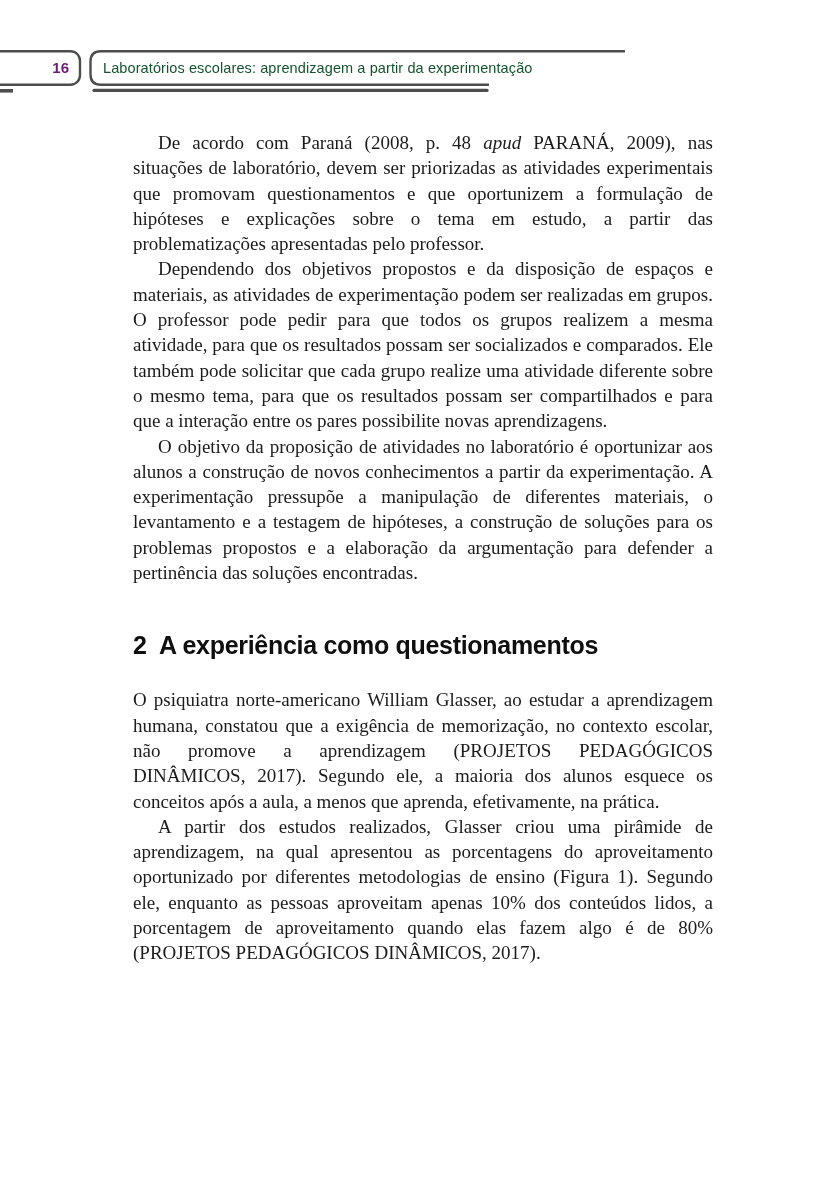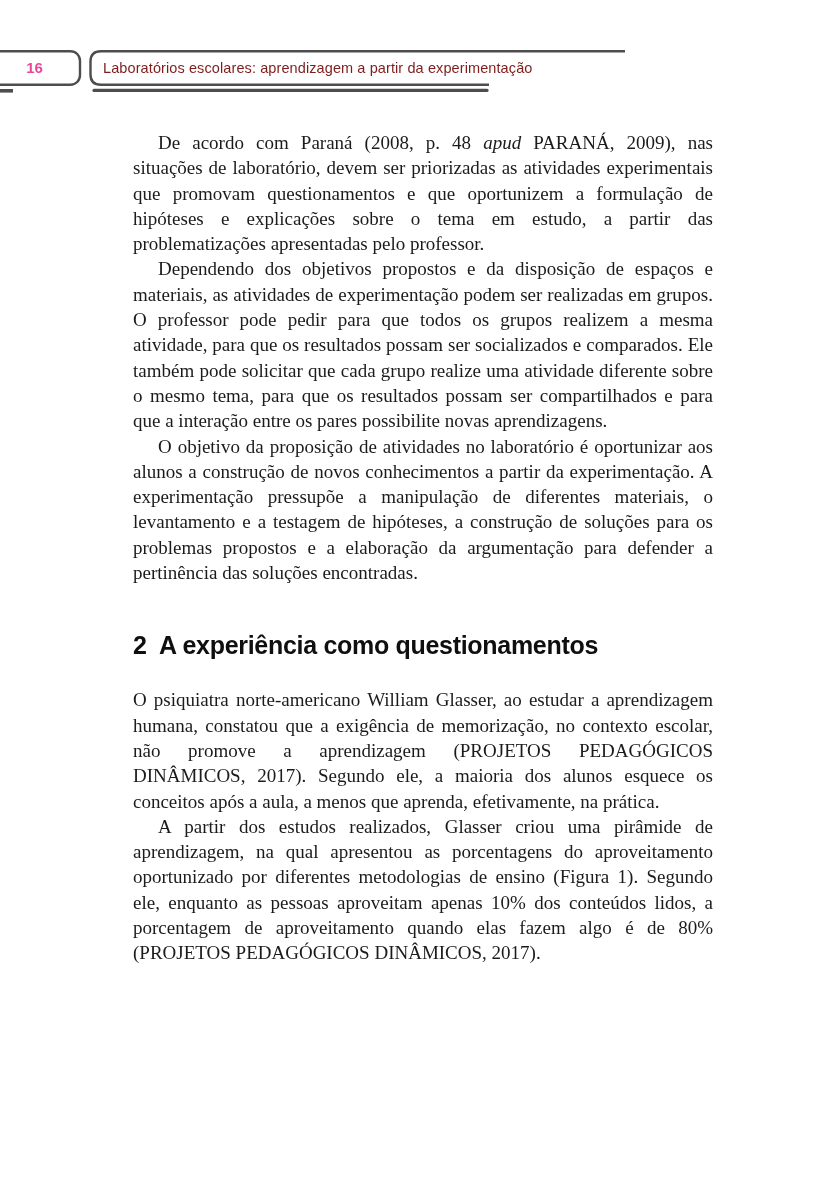--- a/index.html
+++ b/index.html
@@ -18,35 +18,35 @@
     position: absolute;
     left: 0; top: 0;
     width: 827px; height: 100px;
     display: block;
   }
   .page-number {
     position: absolute;
     left: 0; top: 52px;
     width: 69px; height: 32px;
     line-height: 32px;
-    text-align: center;
+    text-align: right;
     font-family: "Liberation Sans", sans-serif;
     font-weight: bold;
     font-size: 15px;
-    color: #ec4899;
+    color: #701a75;
   }
   .page-running-title {
     position: absolute;
     left: 103px; top: 52px;
     height: 32px;
     line-height: 33px;
     font-family: "Liberation Sans", sans-serif;
     font-size: 14.5px;
     letter-spacing: 0.1px;
-    color: #7f1d1d;
+    color: #14532d;
     white-space: nowrap;
   }
 
   
   .content {
     position: absolute;
     left: 133px; top: 130px;
     width: 580px;
     color: #1b1b1b;
   }

